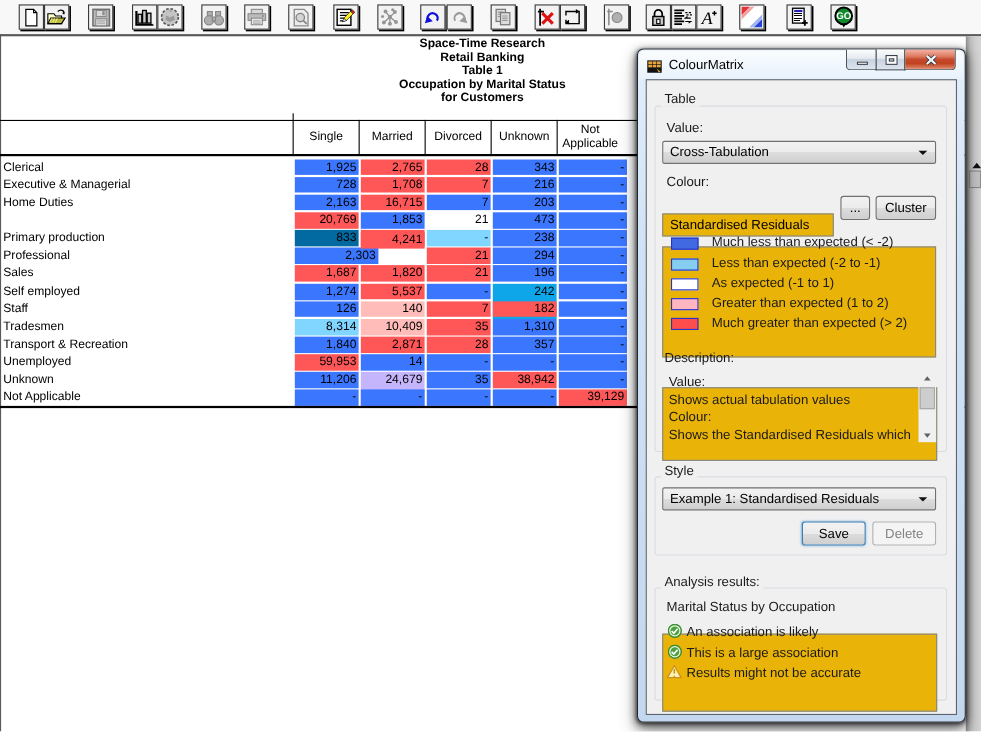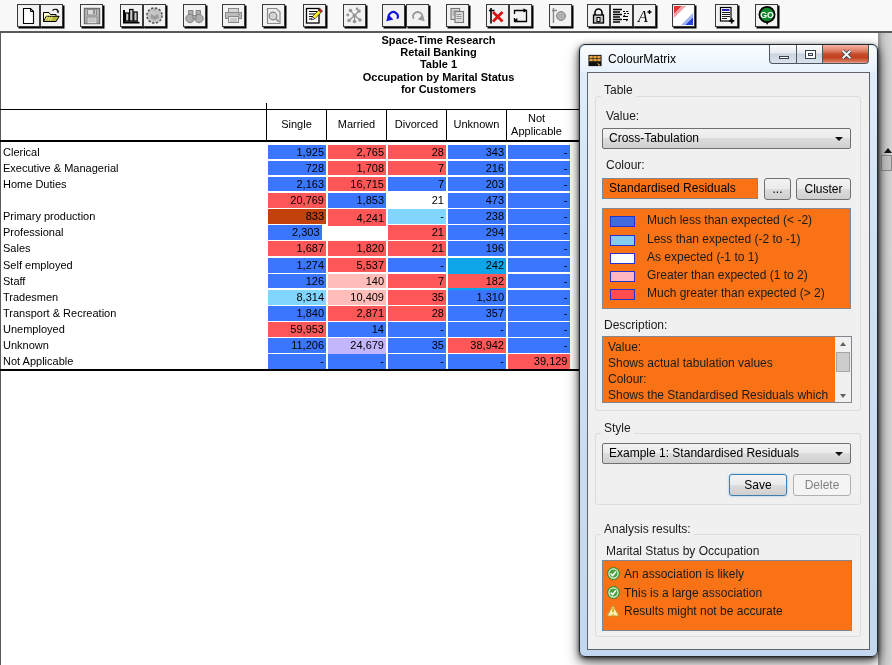--- a/index.html
+++ b/index.html
@@ -53,21 +53,21 @@
 .grplbl { position:absolute; font-size:12px; color:#1a1a1a; background:#f0f0f0; padding:0 3px; white-space:nowrap; }
 .dlabel { position:absolute; font-size:12px; color:#1a1a1a; white-space:nowrap; }
 .combo { position:absolute; height:21px; border:1px solid #707070; border-radius:2px;
   background:linear-gradient(180deg,#f2f2f2,#ebebeb 50%,#dddddd 50%,#cfcfcf);
   font-size:12px; line-height:19px; padding-left:6px; color:#000; }
 .combo .arr { position:absolute; right:7px; top:8px; width:0; height:0;
   border-left:4px solid transparent; border-right:4px solid transparent; border-top:4.5px solid #111; }
 .btn { position:absolute; height:22px; border:1px solid #707070; border-radius:3px;
   background:linear-gradient(180deg,#f2f2f2,#ebebeb 50%,#dddddd 50%,#cfcfcf);
   font-size:12px; text-align:center; line-height:20px; color:#000; }
-.wbox { position:absolute; background:#f97316; border:1px solid #82878f; }
+.wbox { position:absolute; background:#eab308; border:1px solid #82878f;margin-top:16px; }
 </style></head>
 <body>
 <div id="root">
 
 <div id="toolbar">
 <div class="tbtn" style="left:17px">
         <svg width="17" height="18" viewBox="0 0 17 18">
           <path d="M3.5 1.5h7l3 3v12h-10z" fill="#fff" stroke="#000" stroke-width="1.1"></path>
           <path d="M10.5 1.5v3h3" fill="none" stroke="#000"></path>
         </svg>
@@ -274,27 +274,27 @@
 <div class="dc" style="left:327.5px;top:176.8px;width:58.5px;height:14.65px;background:#ff5757">16,715</div>
 <div class="dc" style="left:387.5px;top:176.8px;width:58.5px;height:14.65px;background:#3b76ff">7</div>
 <div class="dc" style="left:447.5px;top:176.8px;width:58.5px;height:14.65px;background:#3b76ff">203</div>
 <div class="dc" style="left:507.5px;top:176.8px;width:62.0px;height:14.65px;background:#3b76ff">-</div>
 <div class="dc" style="left:267.5px;top:192.9px;width:58.5px;height:14.65px;background:#ff5757">20,769</div>
 <div class="dc" style="left:327.5px;top:192.9px;width:58.5px;height:14.65px;background:#3b76ff">1,853</div>
 <div class="dc" style="left:387.5px;top:192.9px;width:58.5px;height:14.65px;background:#ffffff">21</div>
 <div class="dc" style="left:447.5px;top:192.9px;width:58.5px;height:14.65px;background:#3b76ff">473</div>
 <div class="dc" style="left:507.5px;top:192.9px;width:62.0px;height:14.65px;background:#3b76ff">-</div>
 <div class="rl" style="top:209.1px">Primary production</div>
-<div class="dc" style="left:267.5px;top:209.1px;width:58.5px;height:14.65px;background:#c2410c">833</div>
+<div class="dc" style="left:267.5px;top:209.1px;width:58.5px;height:14.65px;background:#0369a1">833</div>
 <div class="dc" style="left:327.5px;top:209.1px;width:58.5px;height:14.65px;background:#ff5757">1,372</div>
 <div class="dc" style="left:387.5px;top:209.1px;width:58.5px;height:14.65px;background:#80d6ff">-</div>
 <div class="dc" style="left:447.5px;top:209.1px;width:58.5px;height:14.65px;background:#3b76ff">238</div>
 <div class="dc" style="left:507.5px;top:209.1px;width:62.0px;height:14.65px;background:#3b76ff">-</div>
 <div class="rl" style="top:225.2px">Professional</div>
-<div class="dc" style="left:267.5px;top:225.2px;width:54px;height:14.65px;background:#3b76ff">2,303</div>
+<div class="dc" style="left:267.5px;top:225.2px;width:76px;height:14.65px;background:#3b76ff">2,303</div>
 <div class="dc" style="left:327.5px;top:211px;width:58.5px;height:14.65px;background:#ff5757">4,241</div>
 <div class="dc" style="left:387.5px;top:225.2px;width:58.5px;height:14.65px;background:#ff5757">21</div>
 <div class="dc" style="left:447.5px;top:225.2px;width:58.5px;height:14.65px;background:#3b76ff">294</div>
 <div class="dc" style="left:507.5px;top:225.2px;width:62.0px;height:14.65px;background:#3b76ff">-</div>
 <div class="rl" style="top:241.4px">Sales</div>
 <div class="dc" style="left:267.5px;top:241.4px;width:58.5px;height:14.65px;background:#ff5757">1,687</div>
 <div class="dc" style="left:327.5px;top:241.4px;width:58.5px;height:14.65px;background:#ff5757">1,820</div>
 <div class="dc" style="left:387.5px;top:241.4px;width:58.5px;height:14.65px;background:#ff5757">21</div>
 <div class="dc" style="left:447.5px;top:241.4px;width:58.5px;height:14.65px;background:#3b76ff">196</div>
 <div class="dc" style="left:507.5px;top:241.4px;width:62.0px;height:14.65px;background:#3b76ff">-</div>

